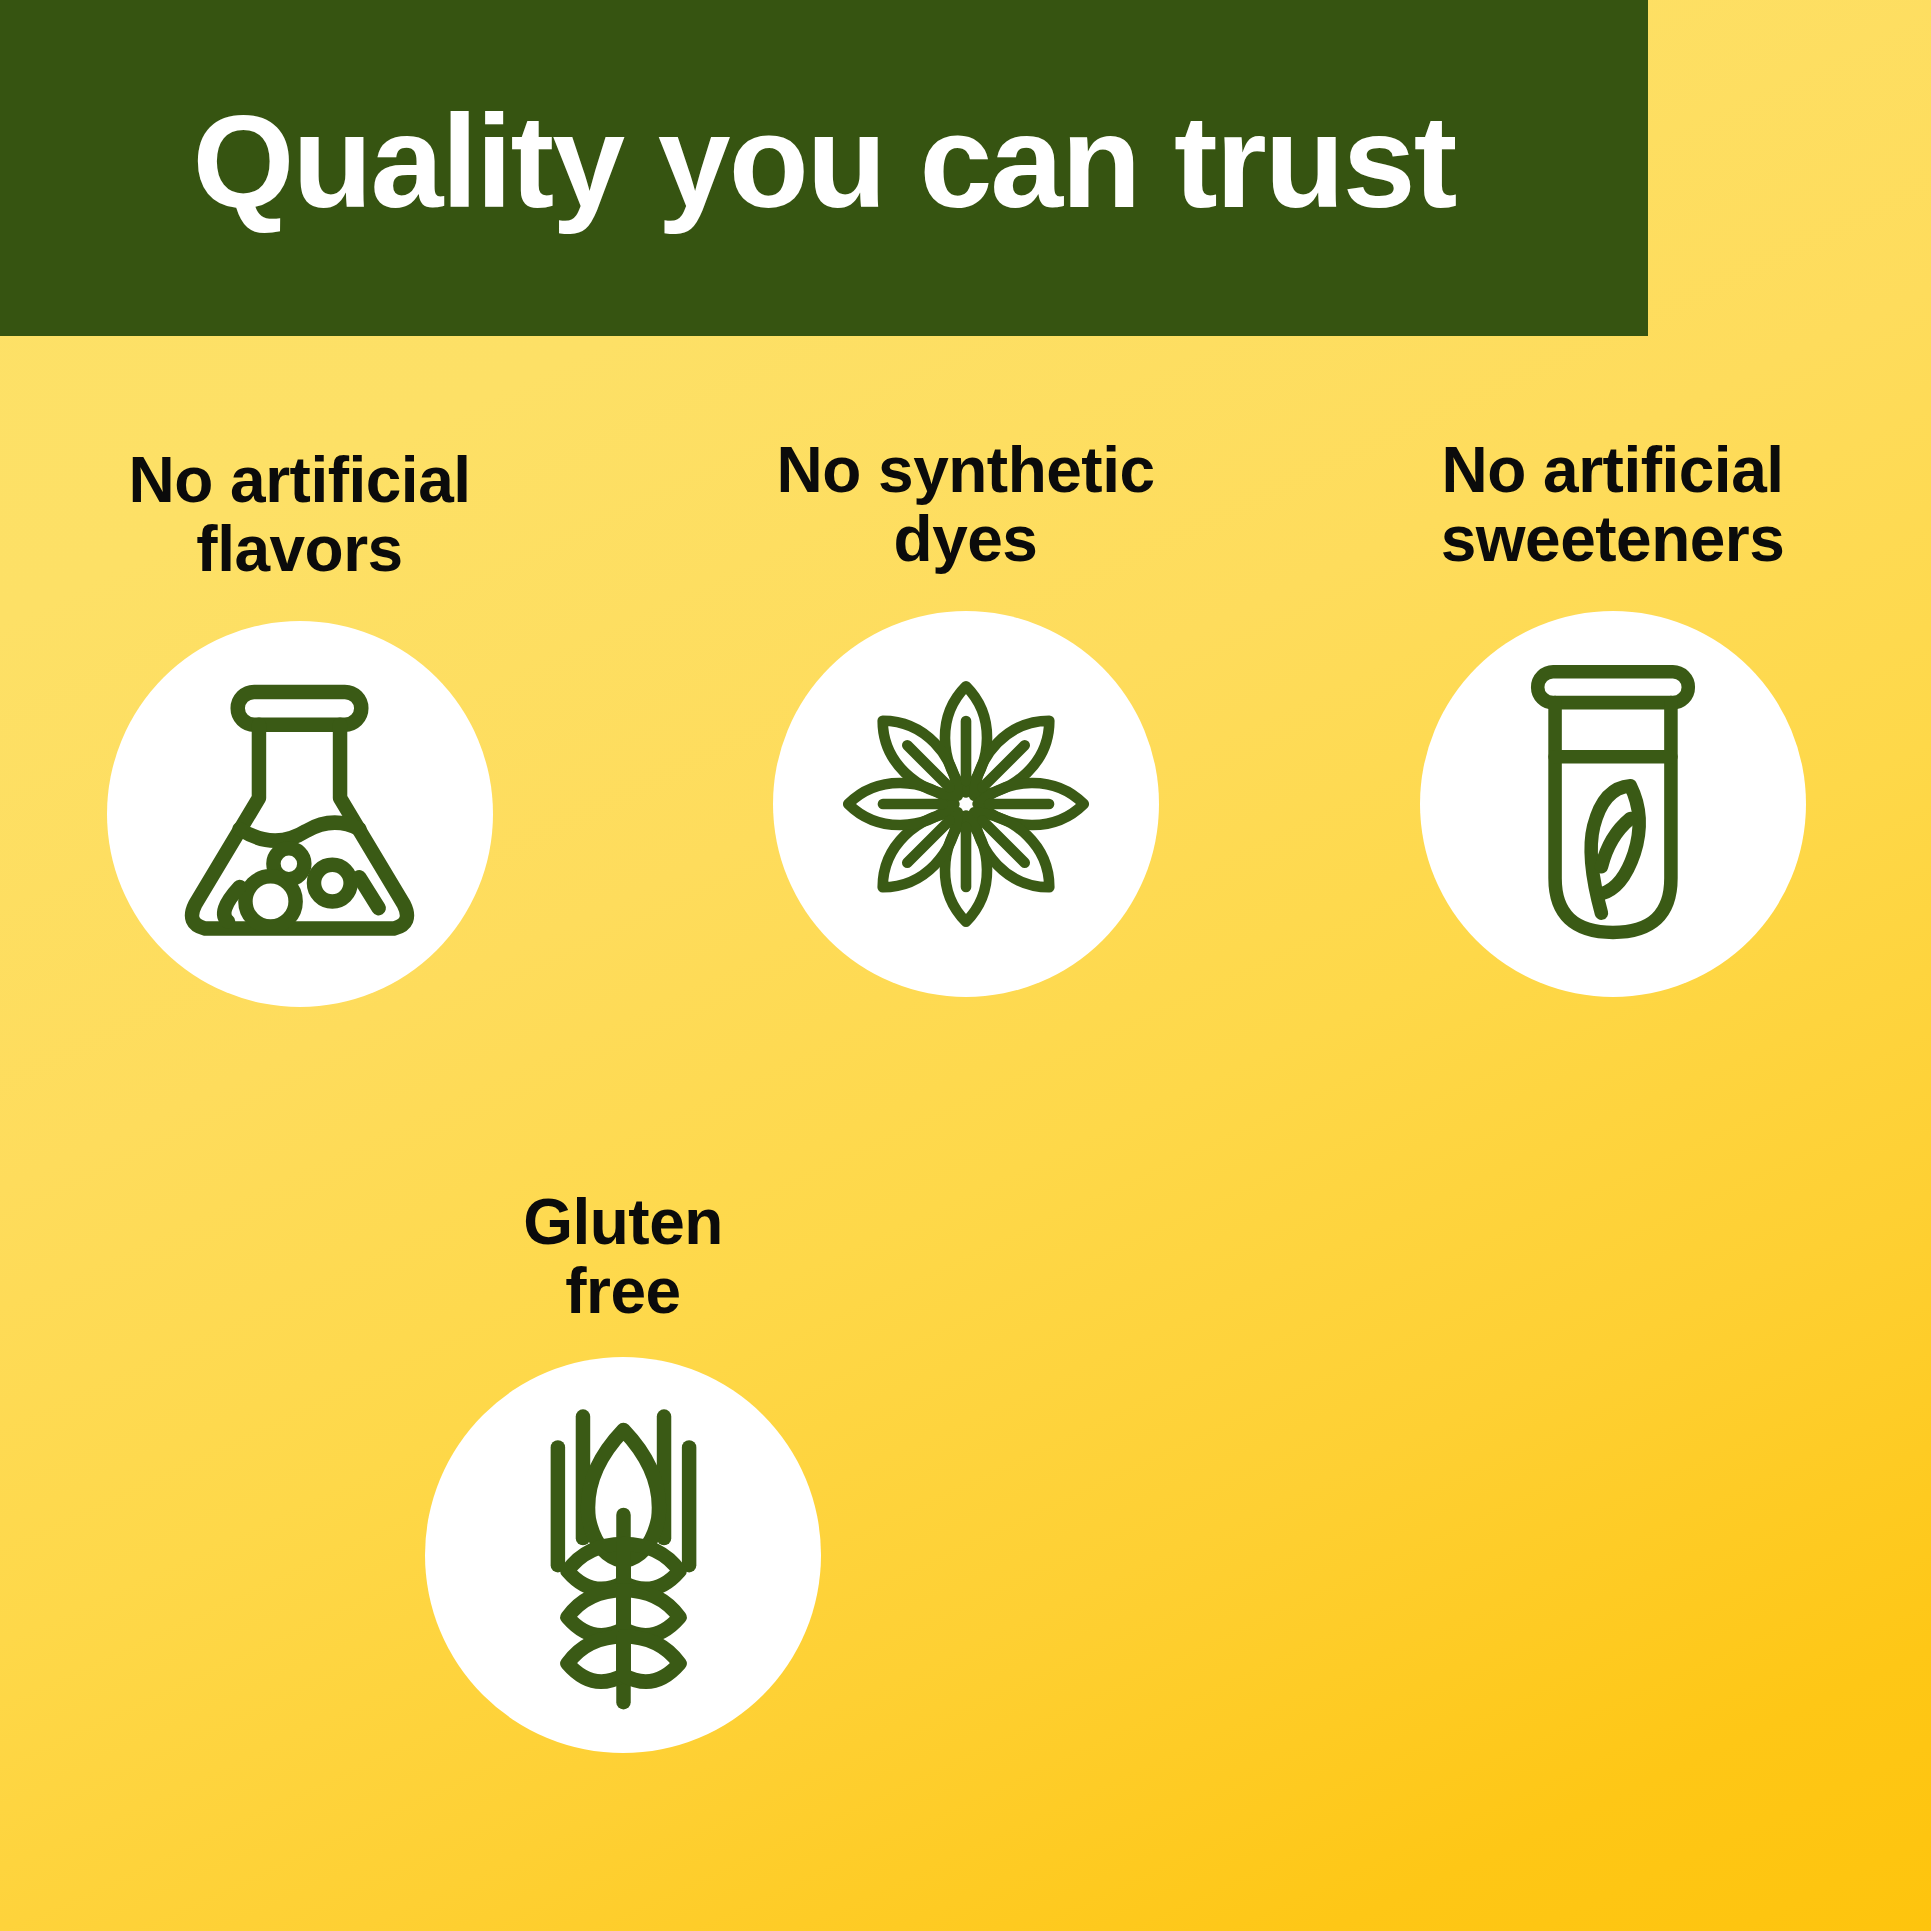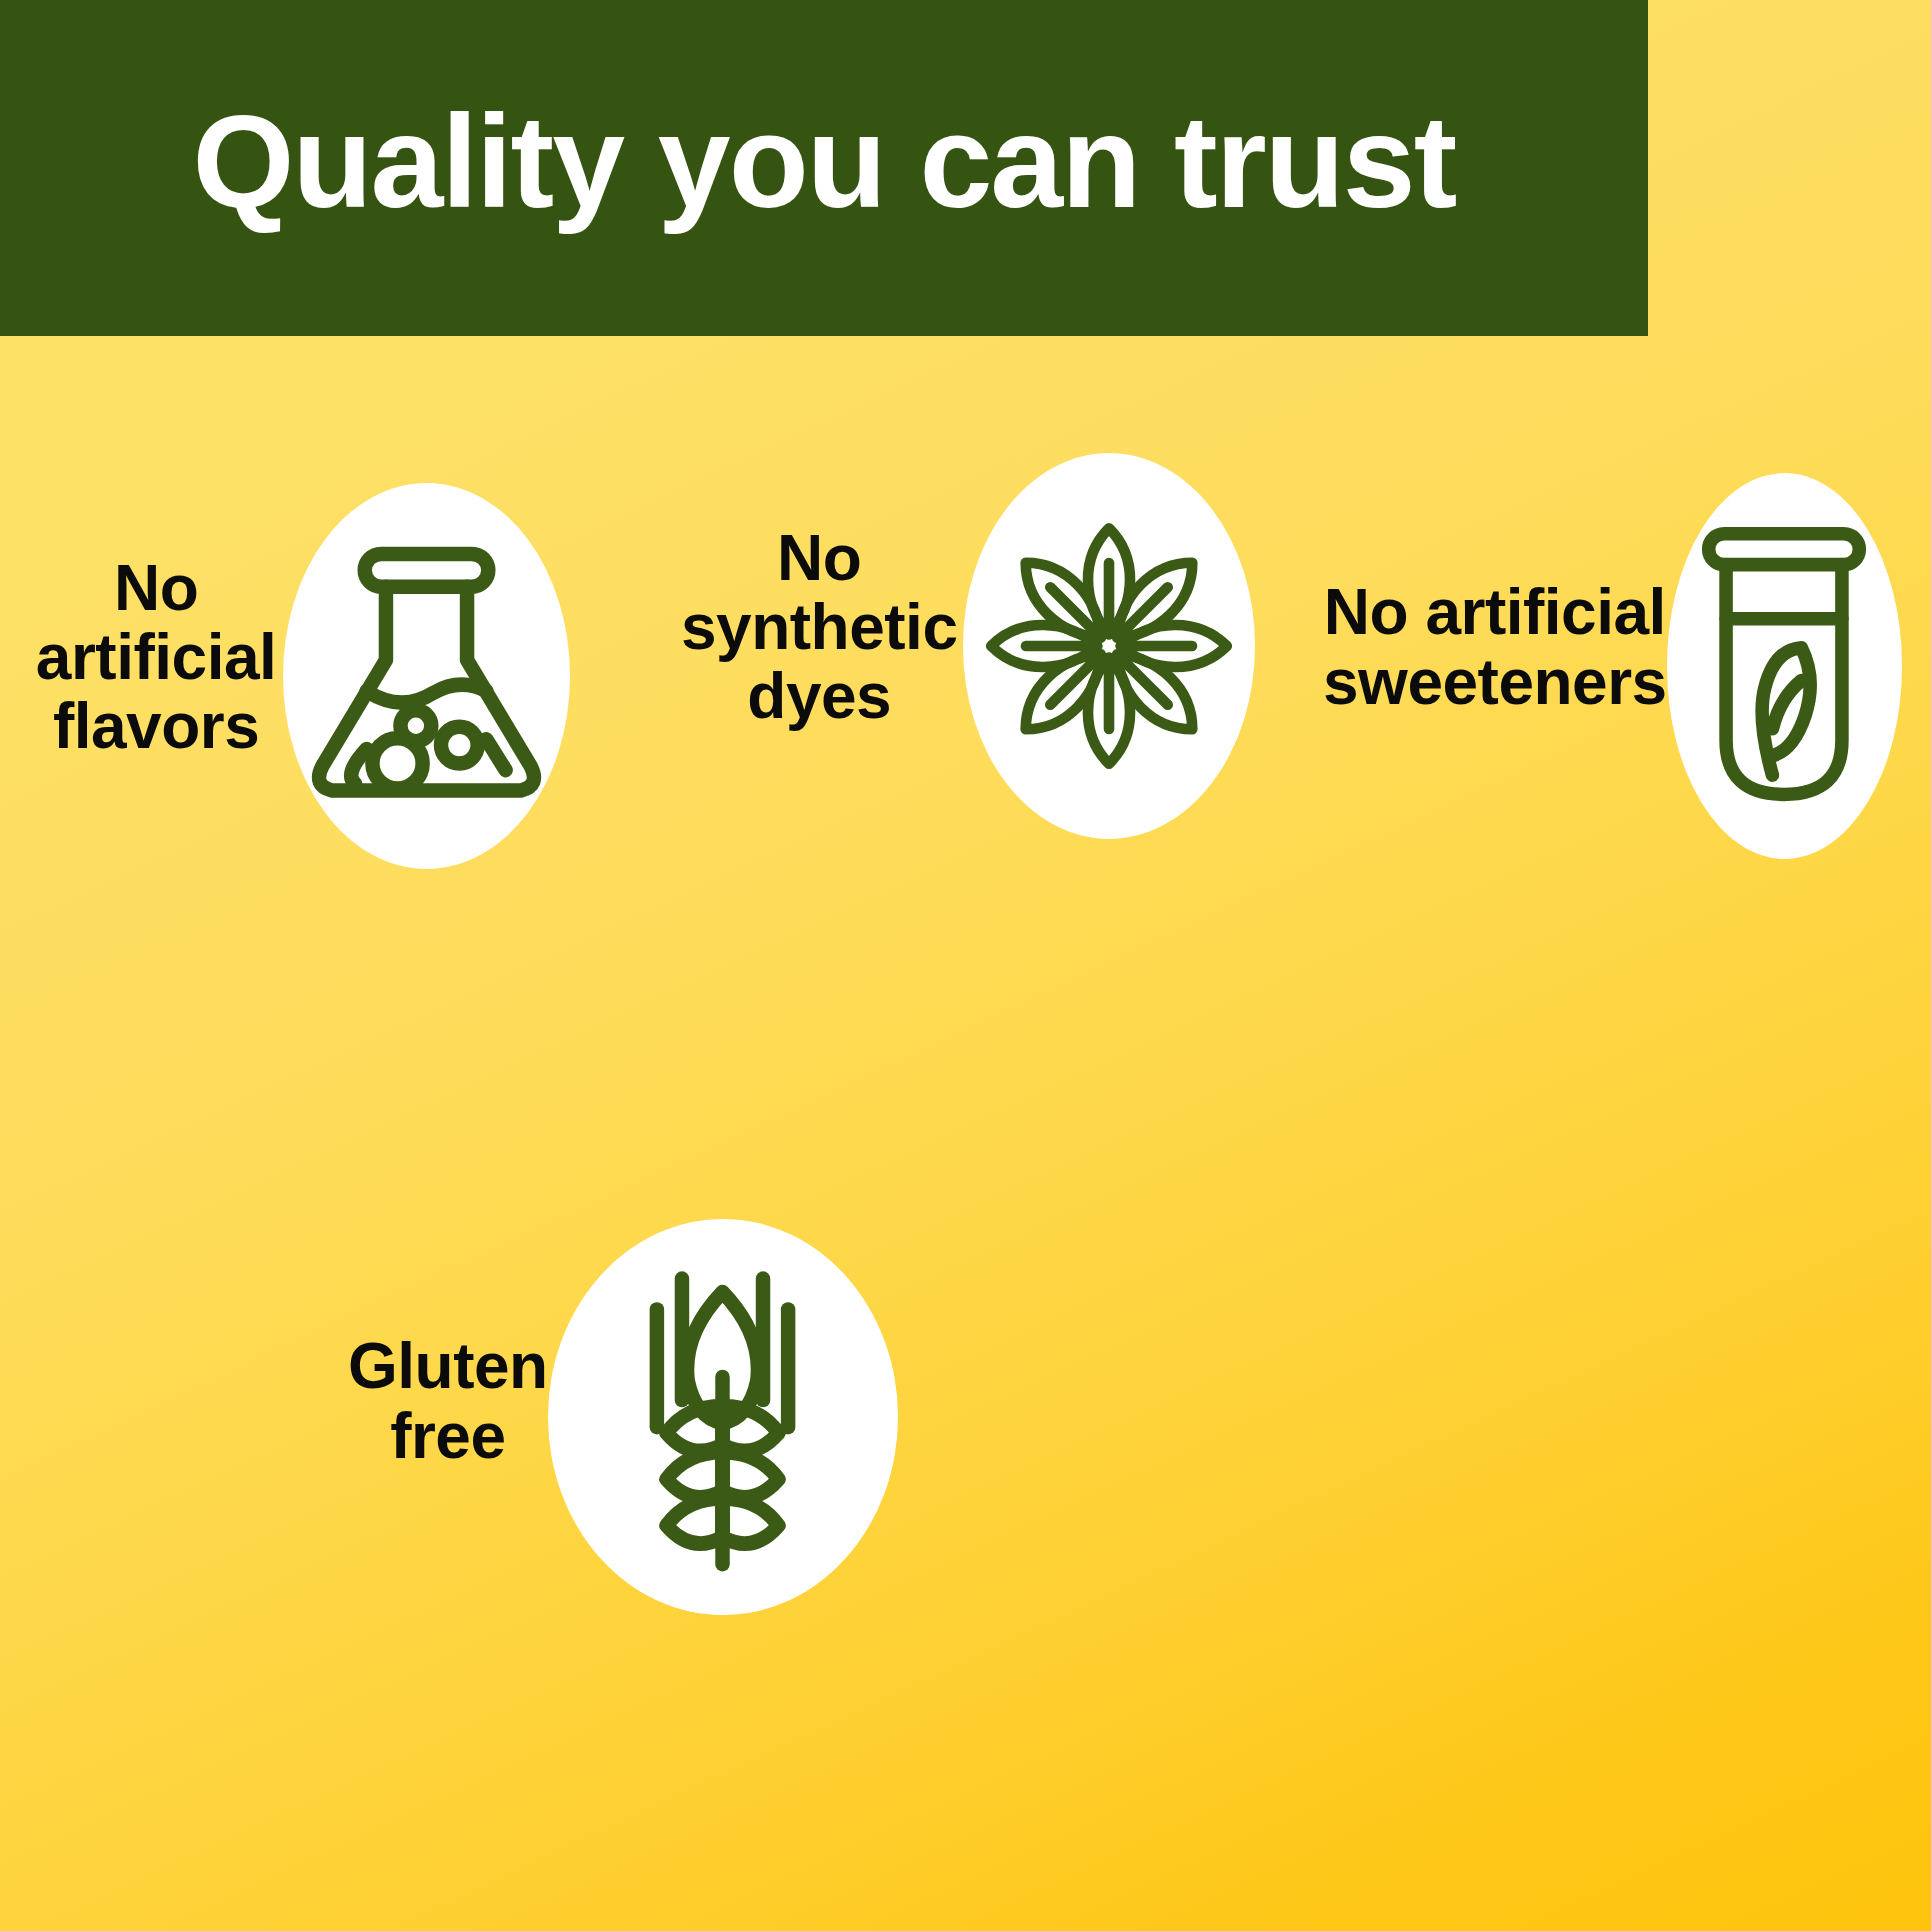--- a/index.html
+++ b/index.html
@@ -52,21 +52,21 @@
     line-height: 1;
     white-space: nowrap;
     text-align: center;
     padding-bottom: 13.5px;
   }
 
   
   .badge {
     position: absolute;
     display: flex;
-    flex-direction: row;
+    flex-direction: column;
     align-items: center;
   }
 
   .badge-label {
     color: #0B0B0B;
     font-weight: 700;
     font-size: 64px;
     line-height: 1.08;
     text-align: center;
     white-space: pre-line;
@@ -76,21 +76,21 @@
   .badge-circle {
     background: #FFFFFF;
     border-radius: 50%;
     display: flex;
     align-items: center;
     justify-content: center;
   }
 
   
   #badge-no-artificial-flavors   { left: 29px;   top: 446px; width: 541px; }
-  #badge-no-synthetic-dyes       { left: 676px;  top: 416px; width: 579px; }
+  #badge-no-synthetic-dyes       { left: 676px;  top: 436px; width: 579px; }
   #badge-no-artificial-sweeteners{ left: 1323px; top: 436px; width: 579px; }
 
   
   #badge-gluten-free { left: 348px;  top: 1188px; width: 550px; }
   #badge-vegan       { left: 1023px; top: 1255px; width: 550px; }
 
   #badge-no-artificial-flavors .badge-circle,
   #badge-no-synthetic-dyes .badge-circle,
   #badge-no-artificial-sweeteners .badge-circle {
     width: 386px; height: 386px;

